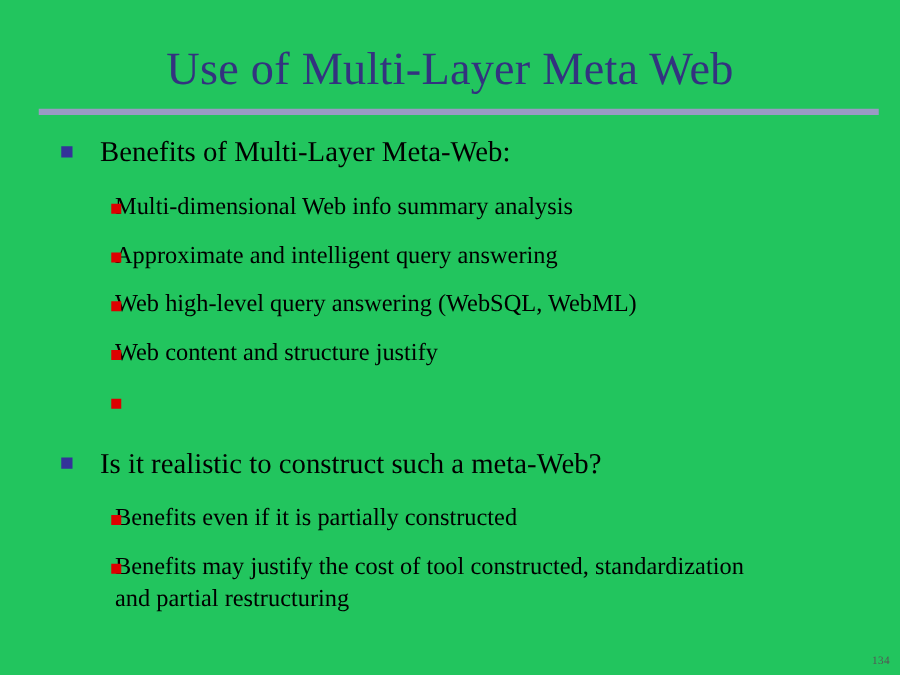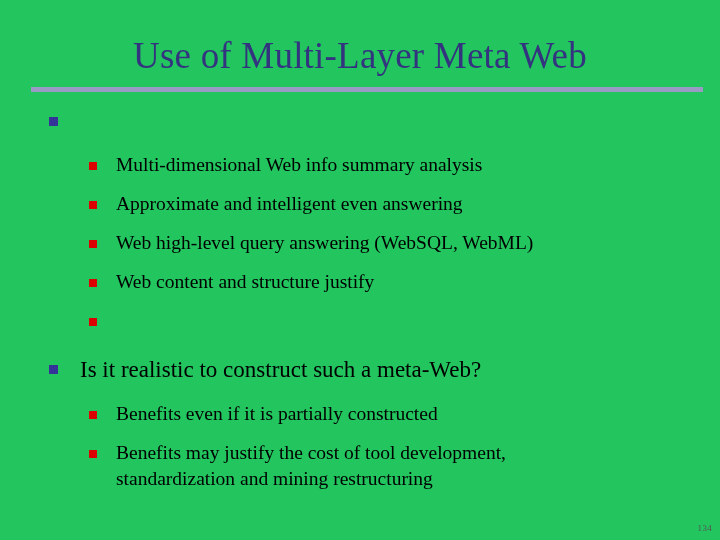--- a/index.html
+++ b/index.html
@@ -71,21 +71,21 @@
   }
   .lvl1 .txt {
     font-size: 23px;
     line-height: 31px;
     color: #000000;
     display: block;
   }
 
   .lvl2 {
     position: relative;
-    padding-left: 116px;
+    padding-left: 92px;
     min-height: 28px;
   }
   .lvl2 .bullet-sq {
     position: absolute;
     left: 89px;
     top: 10px;
     width: 8px;
     height: 8px;
     background: #dd0000;
   }
@@ -118,34 +118,35 @@
 
   <div class="title-block">
     <div class="slide-title">Use of Multi-Layer Meta Web</div>
   </div>
   <div class="title-rule"></div>
 
   <div class="body-block">
 
     <div class="lvl1">
       <span class="bullet-sq"></span>
+      <span class="txt">Benefits of Multi-Layer Meta-Web:</span>
     </div>
 
     <div class="gap-md"></div>
 
     <div class="lvl2">
       <span class="bullet-sq"></span>
       <span class="txt">Multi-dimensional Web info summary analysis</span>
     </div>
 
     <div class="gap-sm"></div>
 
     <div class="lvl2">
       <span class="bullet-sq"></span>
-      <span class="txt">Approximate and intelligent even answering</span>
+      <span class="txt">Approximate and intelligent query answering</span>
     </div>
 
     <div class="gap-sm"></div>
 
     <div class="lvl2">
       <span class="bullet-sq"></span>
       <span class="txt">Web high-level query answering (WebSQL, WebML)</span>
     </div>
 
     <div class="gap-sm"></div>
@@ -172,20 +173,20 @@
 
     <div class="lvl2">
       <span class="bullet-sq"></span>
       <span class="txt">Benefits even if it is partially constructed</span>
     </div>
 
     <div class="gap-sm"></div>
 
     <div class="lvl2" style="padding-right:115px;">
       <span class="bullet-sq"></span>
-      <span class="txt">Benefits may justify the cost of tool development, standardization and mining restructuring</span>
+      <span class="txt">Benefits may justify the cost of tool constructed, standardization and partial restructuring</span>
     </div>
 
   </div>
 
   <div class="page-num">134</div>
 
 </div>
 
 </body></html>

